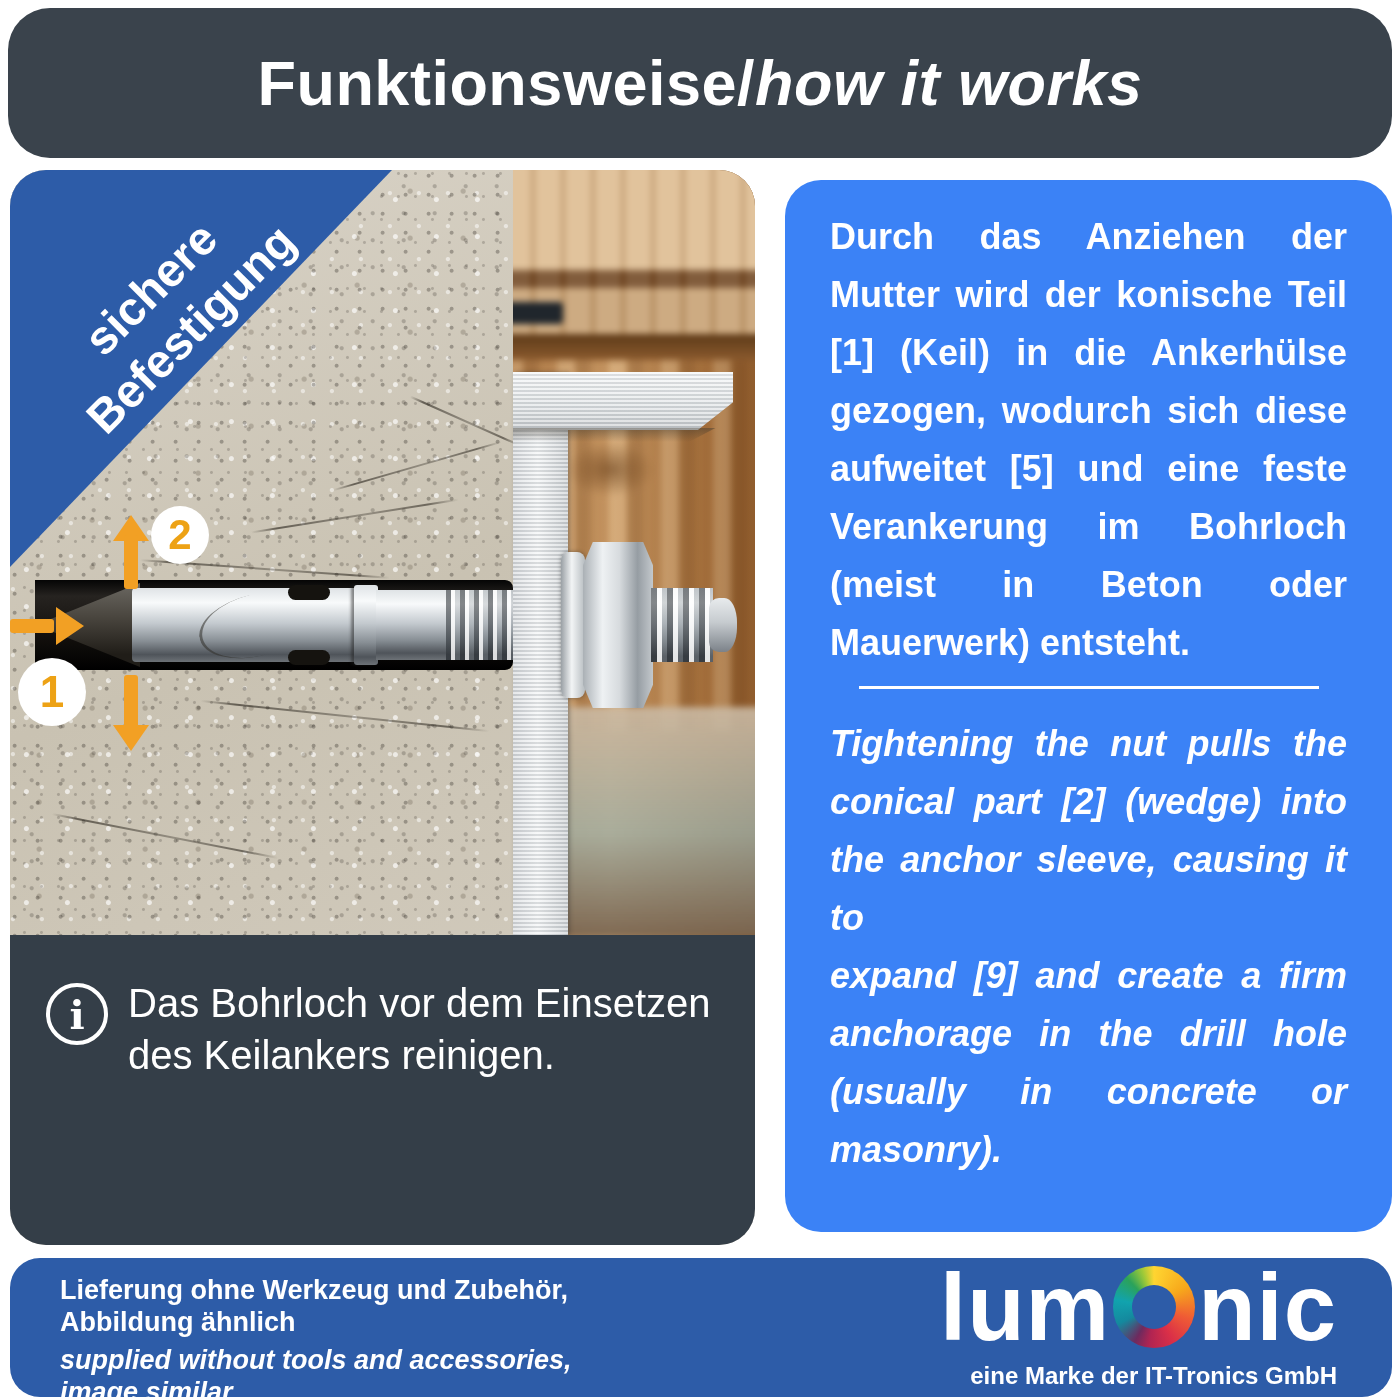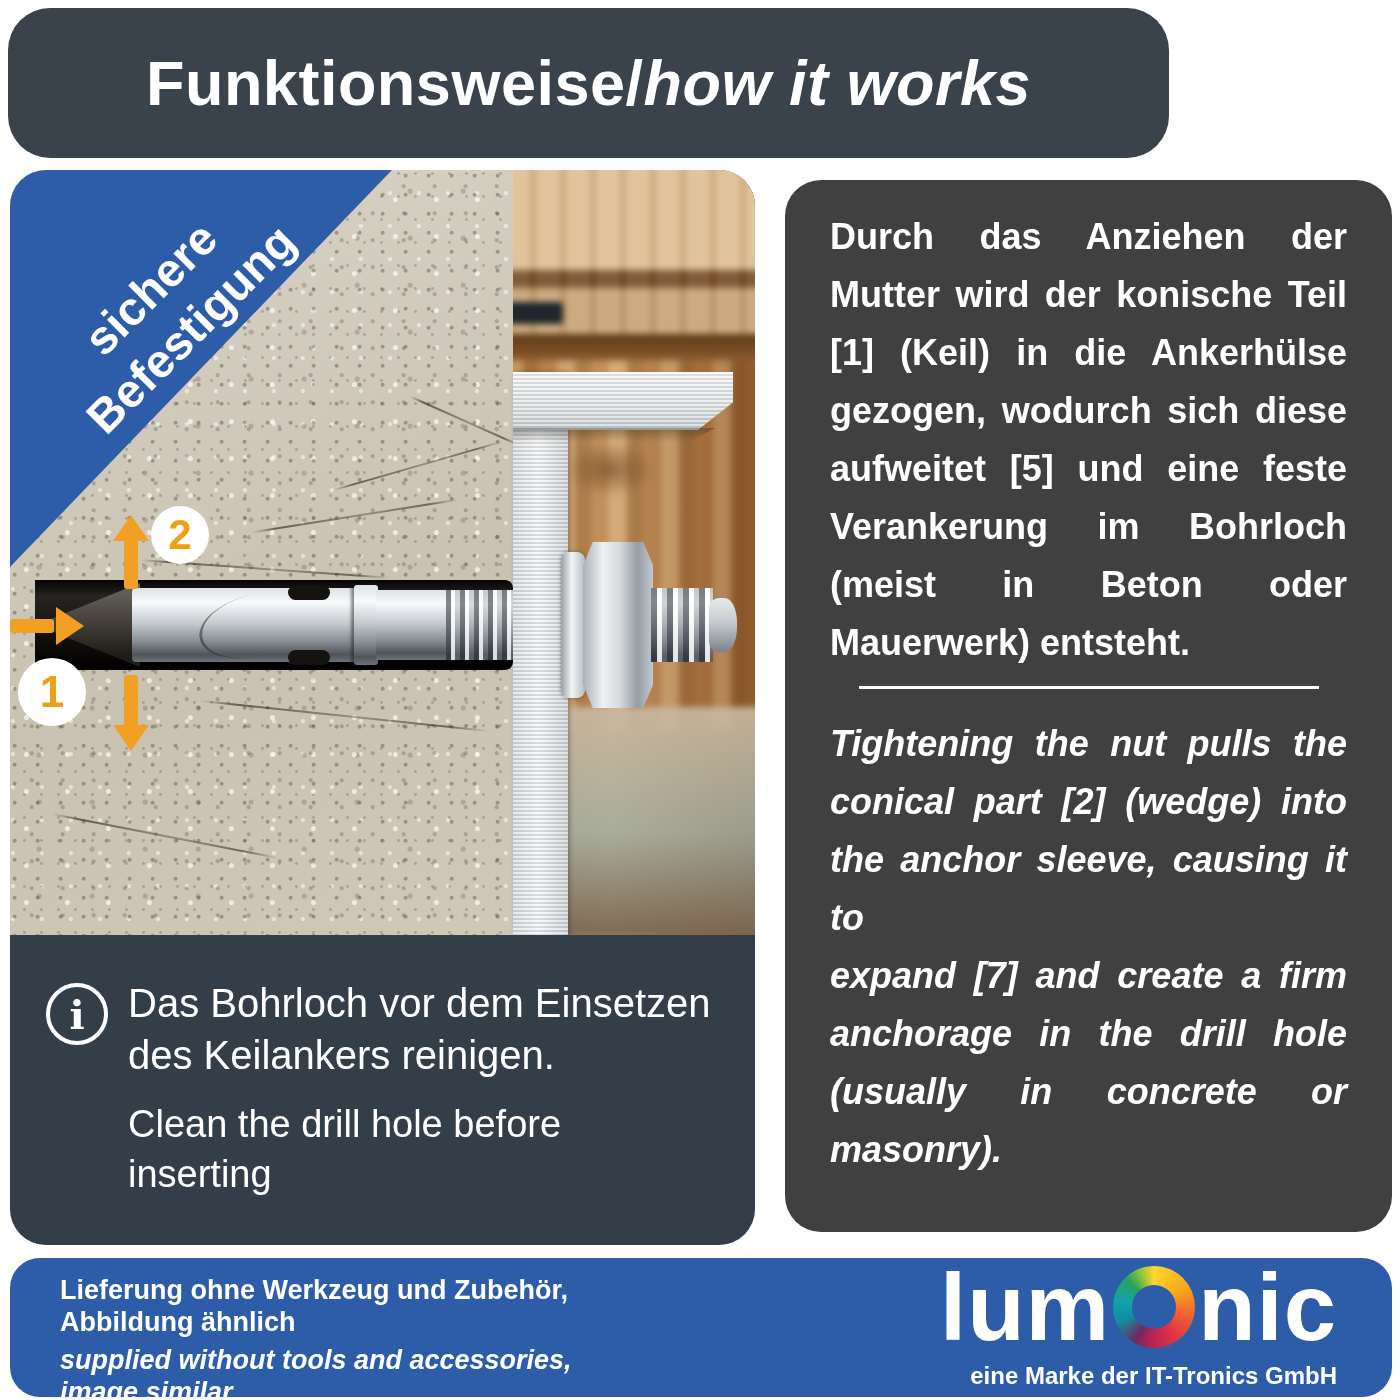--- a/index.html
+++ b/index.html
@@ -1,21 +1,21 @@
 <!DOCTYPE html>
 <html><head>
 <meta charset="utf-8">
 <style>
   * { margin:0; padding:0; box-sizing:border-box; }
   html,body { background:#fff; }
   body { font-family:"Liberation Sans", sans-serif; }
   .page { position:relative; width:1400px; height:1400px; background:#fff; overflow:hidden; }
 
   
-  .topbar { position:absolute; left:8px; top:8px; width:1161px; height:150px;
+  .topbar { position:absolute; left:8px; top:8px; width:1384px; height:150px;
     background:#3a434c; border-radius:42px; display:flex; align-items:center; justify-content:center; }
   .topbar h1 { color:#fff; font-size:63px; font-weight:700; letter-spacing:.5px; }
   .topbar h1 em { font-style:italic; font-weight:700; }
 
   
   .photo-panel { position:absolute; left:10px; top:170px; width:745px; height:1075px;
     border-radius:36px; overflow:hidden; background:#d3ccc0; }
   .photo { position:absolute; left:0; top:0; width:745px; height:765px; overflow:hidden; }
 
   .concrete { position:absolute; inset:0;
@@ -128,21 +128,21 @@
 
   
   .info-box { position:absolute; left:0; top:765px; width:745px; height:310px; background:#343e48; color:#fff;
     padding:42px 40px 0 118px; }
   .info-icon { position:absolute; left:36px; top:48px; width:62px; height:62px; border:4px solid #fff; border-radius:50%;
     display:flex; align-items:center; justify-content:center; font-family:"DejaVu Serif", serif; font-weight:700; font-size:40px; }
   .info-de { font-size:40px; font-weight:400; line-height:52px; }
   .info-en { font-size:38px; font-weight:400; line-height:50px; margin-top:18px; }
 
   
-  .text-panel { position:absolute; left:785px; top:180px; width:607px; height:1052px; background:#404040;
+  .text-panel { position:absolute; left:785px; top:180px; width:607px; height:1052px; background:#3b82f6;
     border-radius:36px; color:#fff; padding:28px 45px 0 45px; }
   .jline { font-size:36px; font-weight:700; line-height:58px; text-align:justify; text-align-last:justify; }
   .jline:last-child { text-align-last:left; }
   .en-par .jline { font-style:italic; }
   .divider { border:none; border-top:3px solid #fff; width:460px; margin:14px auto 26px auto; }
 
   
   .footbar { position:absolute; left:10px; top:1258px; width:1382px; height:139px; background:#2d5ca8;
     border-radius:30px; color:#fff; display:flex; justify-content:space-between; }
   .foot-left { padding:16px 0 0 50px; font-size:27px; line-height:32px; }
@@ -228,41 +228,40 @@
         </div>
       <div class="badge n1">1</div>
       <div class="badge n2">2</div>
     </div>
 
     <div class="info-box">
       <div class="info-icon">
           <span>i</span>
         </div>
       <p class="info-de"><span>Das Bohrloch vor dem Einsetzen</span><br><span>des Keilankers reinigen.</span></p>
-      <p class="info-en"><span>Clean the drill hole before inserting</span><br></p>
     </div>
   </section>
 
   <section class="text-panel">
     <div class="de-par">
         <div class="jline">Durch das Anziehen der</div>
         <div class="jline">Mutter wird der konische Teil</div>
         <div class="jline">[1] (Keil) in die Ankerhülse</div>
         <div class="jline">gezogen, wodurch sich diese</div>
         <div class="jline">aufweitet [5] und eine feste</div>
         <div class="jline">Verankerung im Bohrloch</div>
         <div class="jline">(meist in Beton oder</div>
         <div class="jline">Mauerwerk) entsteht.</div>
       </div>
     <hr class="divider">
     <div class="en-par">
         <div class="jline">Tightening the nut pulls the</div>
         <div class="jline">conical part [2] (wedge) into</div>
         <div class="jline">the anchor sleeve, causing it to</div>
-        <div class="jline">expand [7] and create a firm</div>
+        <div class="jline">expand [9] and create a firm</div>
         <div class="jline">anchorage in the drill hole</div>
         <div class="jline">(usually in concrete or</div>
         <div class="jline">masonry).</div>
       </div>
   </section>
 
   <footer class="footbar">
     <div class="foot-left">
       <p class="f-de"><span>Lieferung ohne Werkzeug und Zubehör,</span><br><span>Abbildung ähnlich</span></p>
       <p class="f-en"><span>supplied without tools and accessories,</span><br><span>image similar</span></p>

